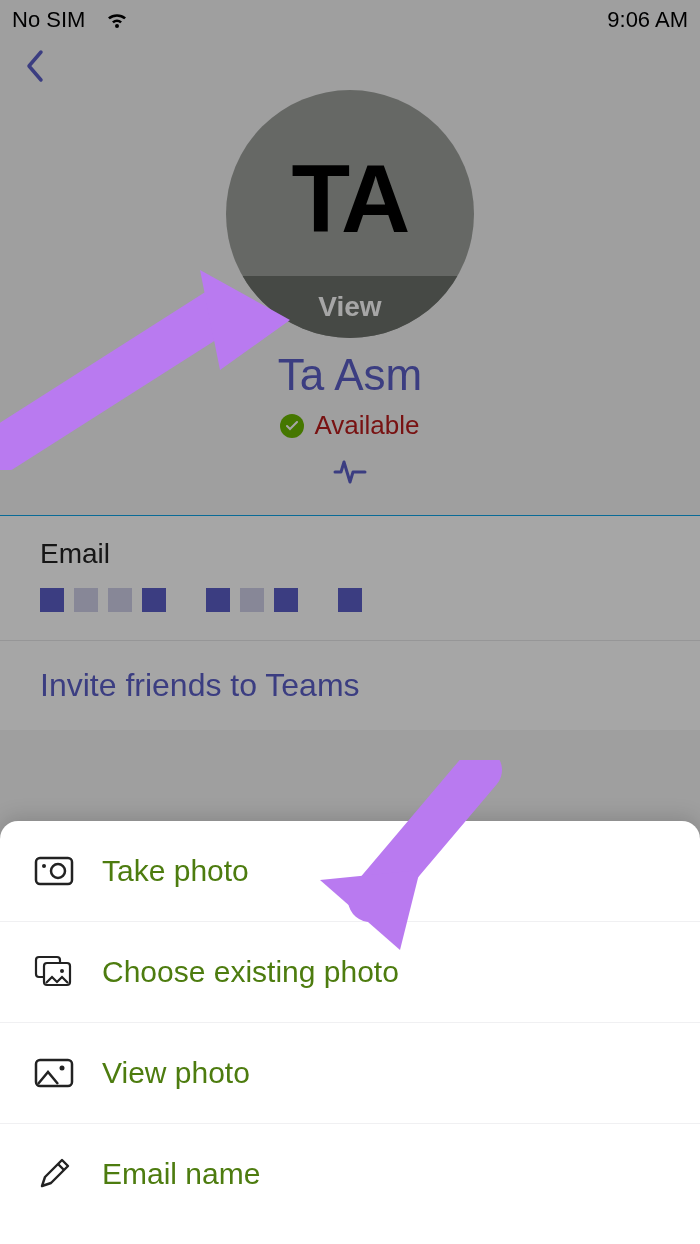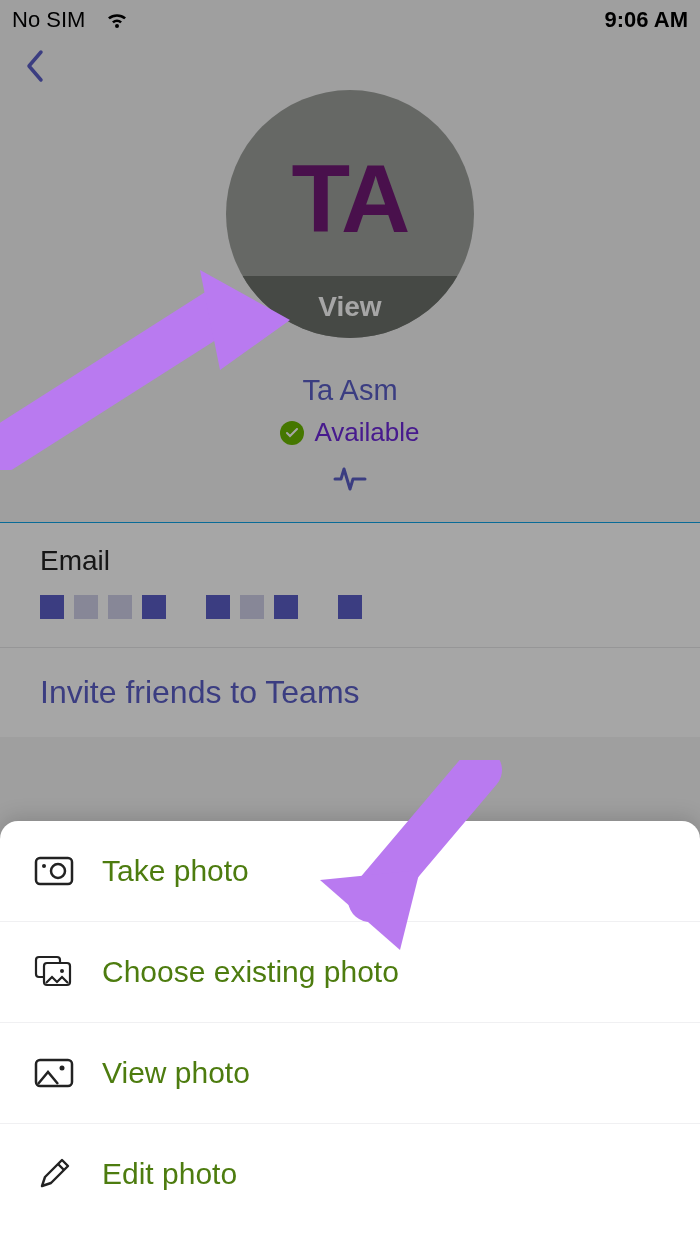--- a/index.html
+++ b/index.html
@@ -2,34 +2,34 @@
 <html><head>
 <meta charset="utf-8">
 <style>
   * { box-sizing: border-box; margin: 0; padding: 0; }
   html, body { width: 700px; height: 1244px; font-family: -apple-system, "Segoe UI", sans-serif; background:#fff; overflow:hidden; position:relative; }
   .screen { position:relative; width:700px; height:1244px; background:#f4f4f5; }
 
   
   .status-bar { height:40px; display:flex; align-items:center; justify-content:space-between; padding:0 12px; font-size:22px; font-weight:500; color:#000; }
   .status-left, .status-right { display:flex; align-items:center; gap:20px; }
-  .status-center { font-weight:700; }
+  .status-center { font-weight:400; }
   .wifi-icon, .battery-icon, .location-icon, .lock-icon { display:inline-flex; }
 
   
   .nav { padding:10px 18px 0 18px; }
   .back { width:32px; height:32px; display:flex; align-items:center; justify-content:center; }
 
   
   .profile-head { text-align:center; padding:8px 0 30px 0; background:#f4f4f5; }
   .avatar { width:248px; height:248px; border-radius:50%; background:#9da09b; margin:0 auto; position:relative; overflow:hidden; }
-  .avatar-initials { font-size:96px; font-weight:700; color:#701a75; position:absolute; top:54px; left:0; right:0; text-align:center; letter-spacing:-2px; }
+  .avatar-initials { font-size:96px; font-weight:700; color:#000000; position:absolute; top:54px; left:0; right:0; text-align:center; letter-spacing:-2px; }
   .avatar-edit { position:absolute; bottom:0; left:0; right:0; height:62px; background:#6c706a; color:#fff; font-size:28px; font-weight:600; display:flex; align-items:center; justify-content:center; }
-  .profile-name { font-size:29px; color:#5b5fc7; margin-top:36px; font-weight:500; }
-  .status-row { display:flex; align-items:center; justify-content:center; gap:10px; margin-top:10px; color:#6d28d9; font-size:26px; }
+  .profile-name { font-size:44px; color:#5b5fc7; margin-top:12px; font-weight:500; }
+  .status-row { display:flex; align-items:center; justify-content:center; gap:10px; margin-top:10px; color:#b91c1c; font-size:26px; }
   .status-dot { width:24px; height:24px; border-radius:50%; background:#6bb700; display:flex; align-items:center; justify-content:center; }
   .pulse { margin-top:18px; color:#5b5fc7; display:flex; justify-content:center; }
 
   
   .section { background:#fff; }
   .email-block { padding:22px 30px 28px 40px; border-top:1px solid #0ea5e9; }
   .email-label { font-size:28px; color:#222; margin-bottom:18px; }
   .email-redact { display:flex; gap:10px; align-items:center; }
   .redact-box { width:24px; height:24px; background:#5b5fc7; }
   .redact-box.light { background:#cfcfe8; }
@@ -163,17 +163,17 @@
       </span>
       <span class="sheet-label">View photo</span>
     </div>
     <div class="sheet-item">
       <span class="sheet-icon">
         <svg width="36" height="36" viewBox="0 0 36 36">
             <path d="M6 30l3-9L26 4l6 6-17 17-9 3z" fill="none" stroke="#222" stroke-width="2.4" stroke-linejoin="round"></path>
             <path d="M22 8l6 6" stroke="#222" stroke-width="2.4"></path>
           </svg>
       </span>
-      <span class="sheet-label">Edit photo</span>
+      <span class="sheet-label">Email name</span>
     </div>
   </div>
 
 </div>
 
 </body></html>

